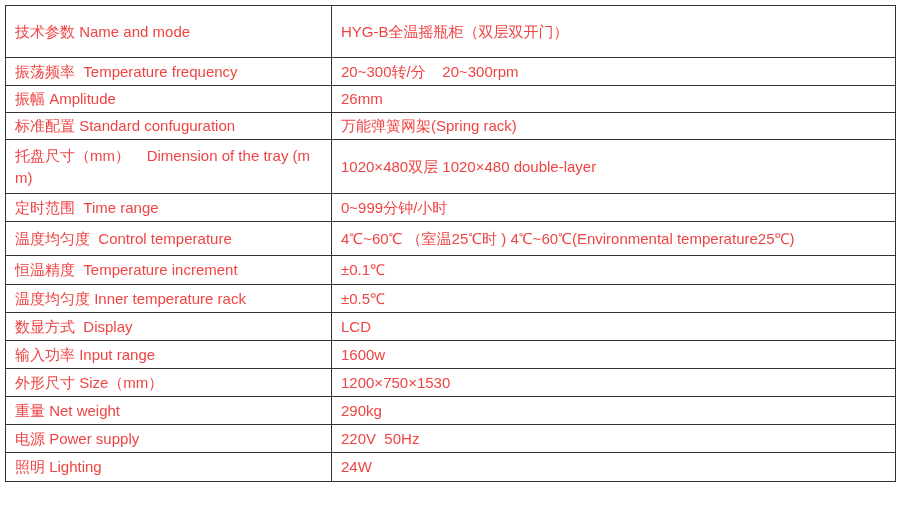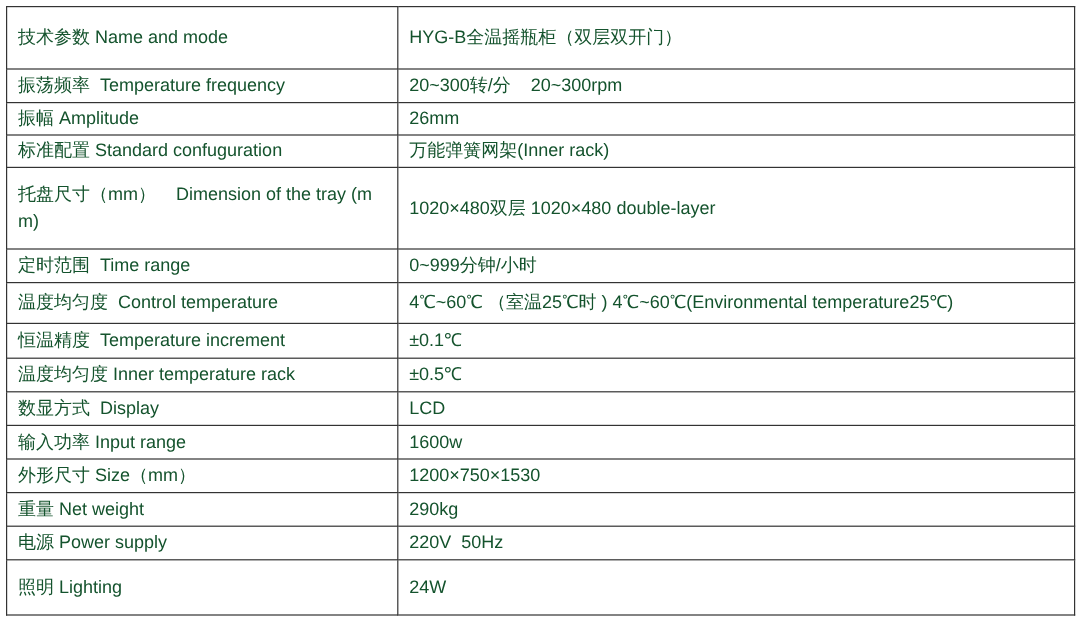--- a/index.html
+++ b/index.html
@@ -15,21 +15,21 @@
     left: 5px;
     top: 5px;
     width: 891px;
   }
   table.spec-table {
     border-collapse: collapse;
     table-layout: fixed;
     width: 100%;
     font-family: "Liberation Sans", sans-serif;
     font-size: 15px;
-    color: #14532d;
+    color: #ef4444;
     background: #ffffff;
   }
   table.spec-table td {
     border: 1px solid #333333;
     padding: 2px 8px 2px 9px;
     vertical-align: middle;
     white-space: pre-wrap;
     overflow: hidden;
     line-height: 1.45;
   }
@@ -60,23 +60,23 @@
       <tr style="height:28px">
         <td class="label-cell">振荡频率  Temperature frequency</td>
         <td class="value-cell">20~300转/分    20~300rpm</td>
       </tr>
       <tr style="height:27px">
         <td class="label-cell">振幅 Amplitude</td>
         <td class="value-cell">26mm</td>
       </tr>
       <tr style="height:27px">
         <td class="label-cell">标准配置 Standard confuguration</td>
-        <td class="value-cell">万能弹簧网架(Inner rack)</td>
+        <td class="value-cell">万能弹簧网架(Spring rack)</td>
       </tr>
-      <tr style="height:68px">
+      <tr style="height:54px">
         <td class="label-cell breakall">托盘尺寸（mm）    Dimension of the tray (mm)</td>
         <td class="value-cell">1020×480双层 1020×480 double-layer</td>
       </tr>
       <tr style="height:28px">
         <td class="label-cell">定时范围  Time range</td>
         <td class="value-cell">0~999分钟/小时</td>
       </tr>
       <tr style="height:34px">
         <td class="label-cell">温度均匀度  Control temperature</td>
         <td class="value-cell">4℃~60℃ （室温25℃时 ) 4℃~60℃(Environmental temperature25℃)</td>
@@ -102,19 +102,19 @@
         <td class="value-cell">1200×750×1530</td>
       </tr>
       <tr style="height:28px">
         <td class="label-cell">重量 Net weight</td>
         <td class="value-cell">290kg</td>
       </tr>
       <tr style="height:28px">
         <td class="label-cell">电源 Power supply</td>
         <td class="value-cell">220V  50Hz</td>
       </tr>
-      <tr style="height:46px">
+      <tr style="height:29px">
         <td class="label-cell">照明 Lighting</td>
         <td class="value-cell">24W</td>
       </tr>
     </tbody>
   </table>
 </div>
 
 </body></html>

